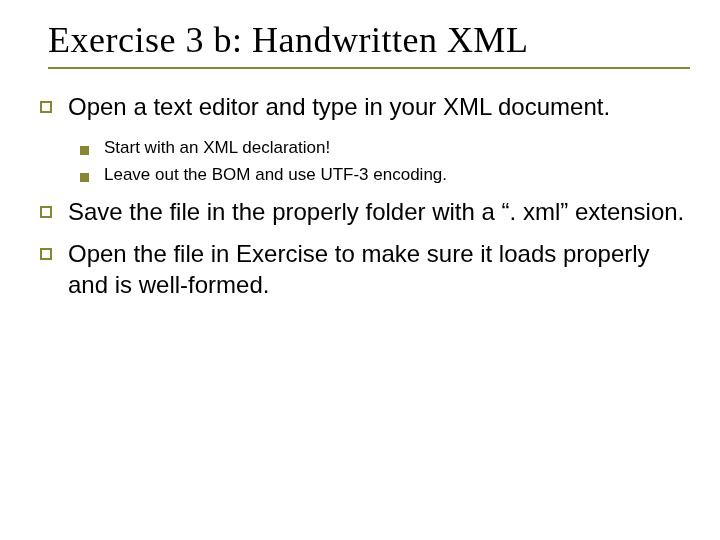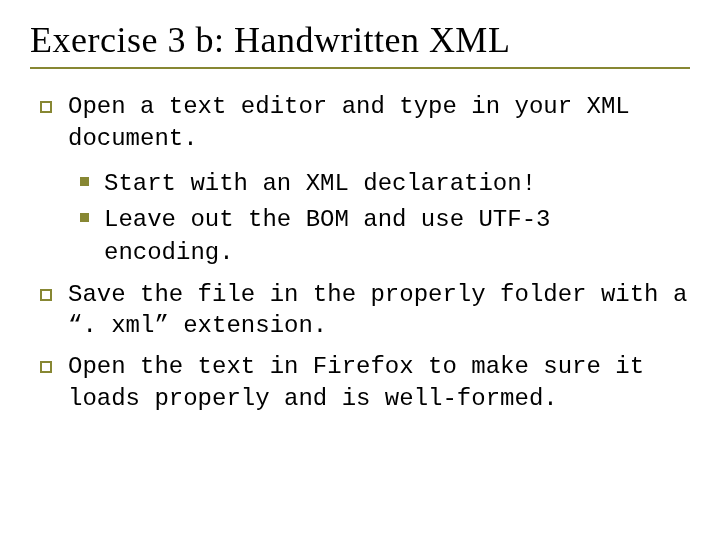--- a/index.html
+++ b/index.html
@@ -19,27 +19,27 @@
   }
   .title {
     font-family: "Times New Roman", Times, serif;
     font-size: 36px;
     font-weight: 400;
     letter-spacing: 0.5px;
     line-height: 1.15;
     padding-bottom: 6px;
     border-bottom: 2px solid #878733;
     margin-bottom: 22px;
+    margin-left: 18px;
   }
   .content {
     padding-left: 6px;
   }
   ul.level1 {
     list-style: none;
-    font-family: Liberation Mono, monospace;
   }
   ul.level1 > li {
     position: relative;
     padding-left: 32px;
     font-size: 24px;
     line-height: 1.3;
     margin-bottom: 10px;
   }
   ul.level1 > li .bullet1 {
     position: absolute;
@@ -51,21 +51,21 @@
     background: transparent;
   }
   ul.level2 {
     list-style: none;
     margin-top: 14px;
     margin-bottom: 10px;
   }
   ul.level2 > li {
     position: relative;
     padding-left: 36px;
-    font-size: 24px;
+    font-size: 17px;
     line-height: 1.35;
     margin-bottom: 4px;
   }
   ul.level2 > li .bullet2 {
     position: absolute;
     left: 12px;
     top: 9px;
     width: 9px;
     height: 9px;
     background: #878733;
@@ -95,18 +95,18 @@
         </ul>
       </li>
 
       <li>
         <span class="bullet1"></span>
         <span>Save the file in the properly folder with a “. xml” extension.</span>
       </li>
 
       <li>
         <span class="bullet1"></span>
-        <span>Open the text in Firefox to make sure it loads properly and is well-formed.</span>
+        <span>Open the file in Exercise to make sure it loads properly and is well-formed.</span>
       </li>
 
     </ul>
   </div>
 </div>
 
 </body></html>

